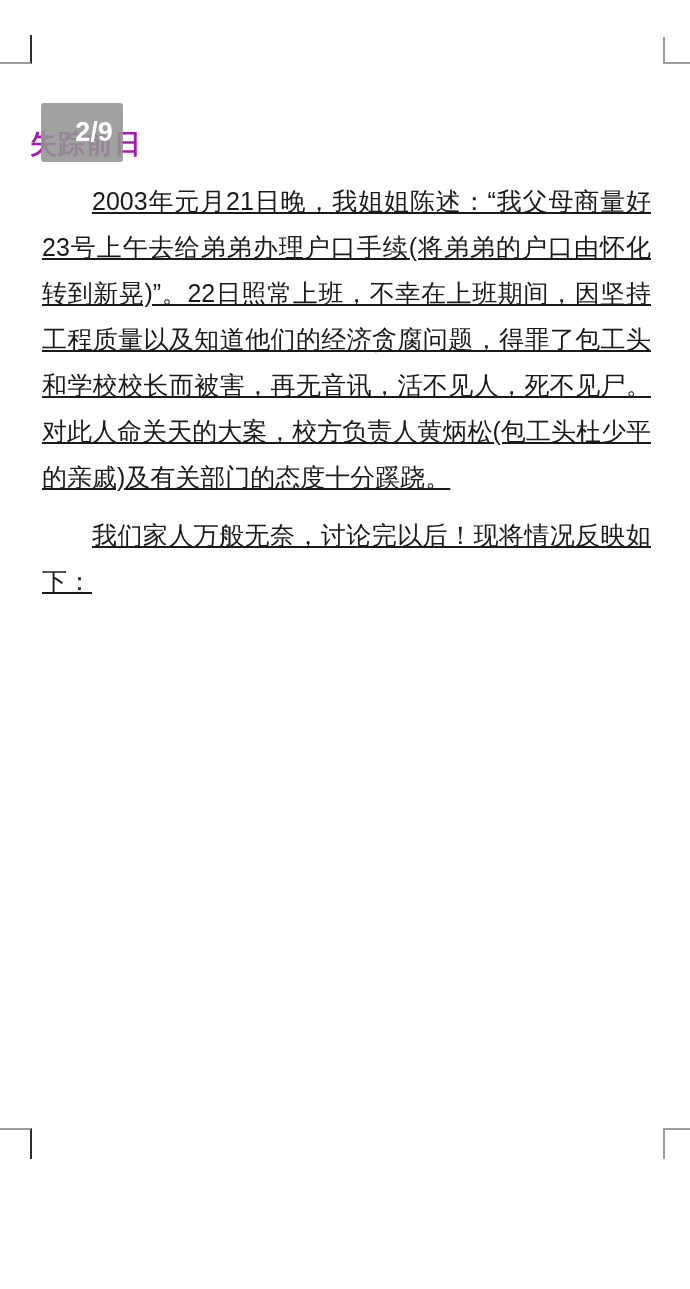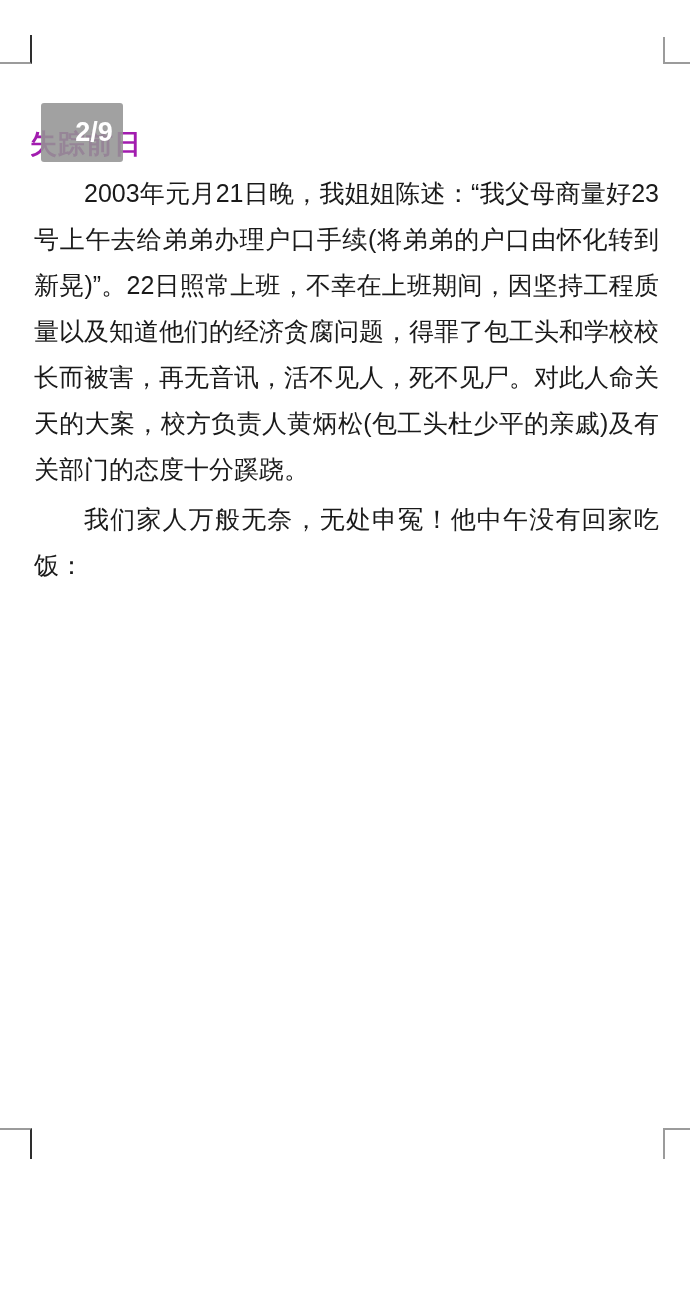--- a/index.html
+++ b/index.html
@@ -72,38 +72,39 @@
     left: 30px;
     top: 166px;
     width: 633px;
     font-size: 25px;
     line-height: 46px;
     color: #1a1a1a;
     text-align: justify;
     text-justify: inter-ideograph;
   }
   .doc-body p {
-    margin: 4px;
+    margin: 12px;
     text-indent: 2em;
+    text-decoration: underline;
   }
 </style>
 </head>
 <body>
 
 <div>
 
   <div class="corner tl"></div>
   <div class="corner tr"></div>
   <div class="corner bl"></div>
   <div class="corner br"></div>
 
   <h1 class="heading">失踪前日</h1>
 
   <div class="page-badge">
     <span>2/9</span>
   </div>
 
   <div class="doc-body">
       <p>2003年元月21日晚，我姐姐陈述：“我父母商量好23号上午去给弟弟办理户口手续(将弟弟的户口由怀化转到新晃)”。22日照常上班，不幸在上班期间，因坚持工程质量以及知道他们的经济贪腐问题，得罪了包工头和学校校长而被害，再无音讯，活不见人，死不见尸。对此人命关天的大案，校方负责人黄炳松(包工头杜少平的亲戚)及有关部门的态度十分蹊跷。</p>
-      <p>我们家人万般无奈，无处申冤！他中午没有回家吃饭：</p>
+      <p>我们家人万般无奈，讨论完以后！现将情况反映如下：</p>
     </div>
 
 </div>
 
 </body></html>

